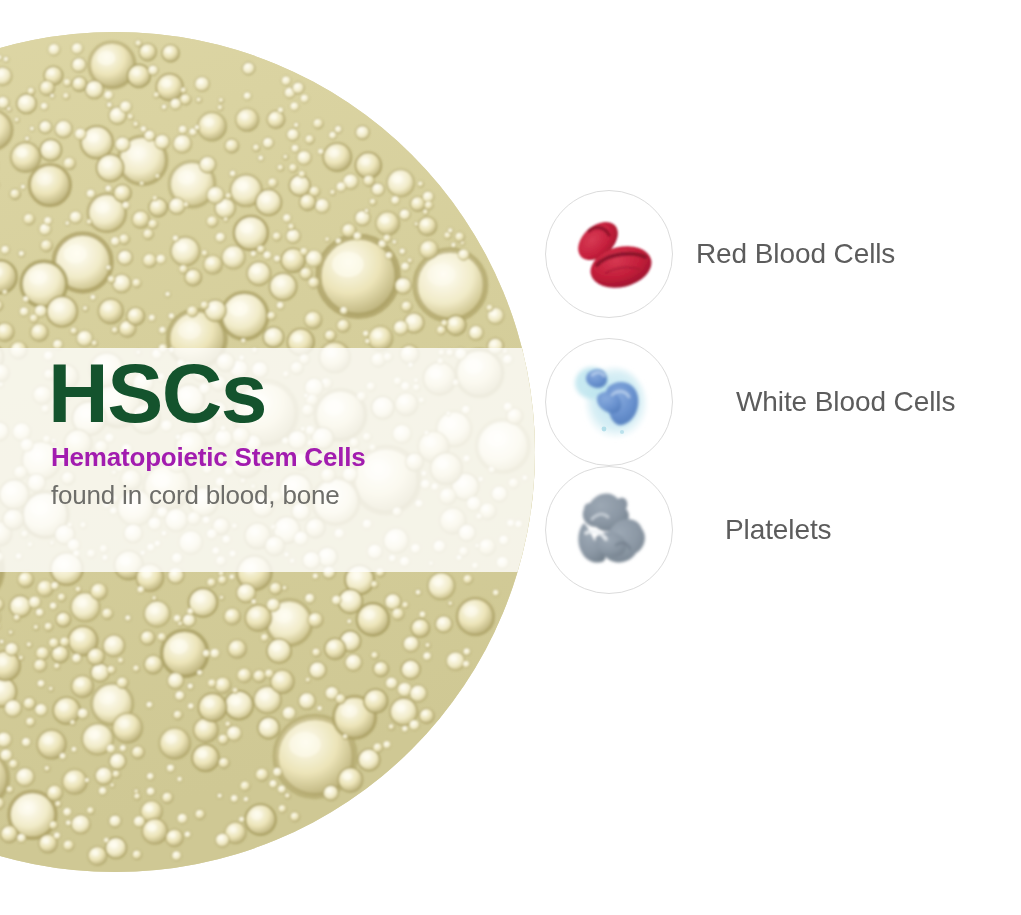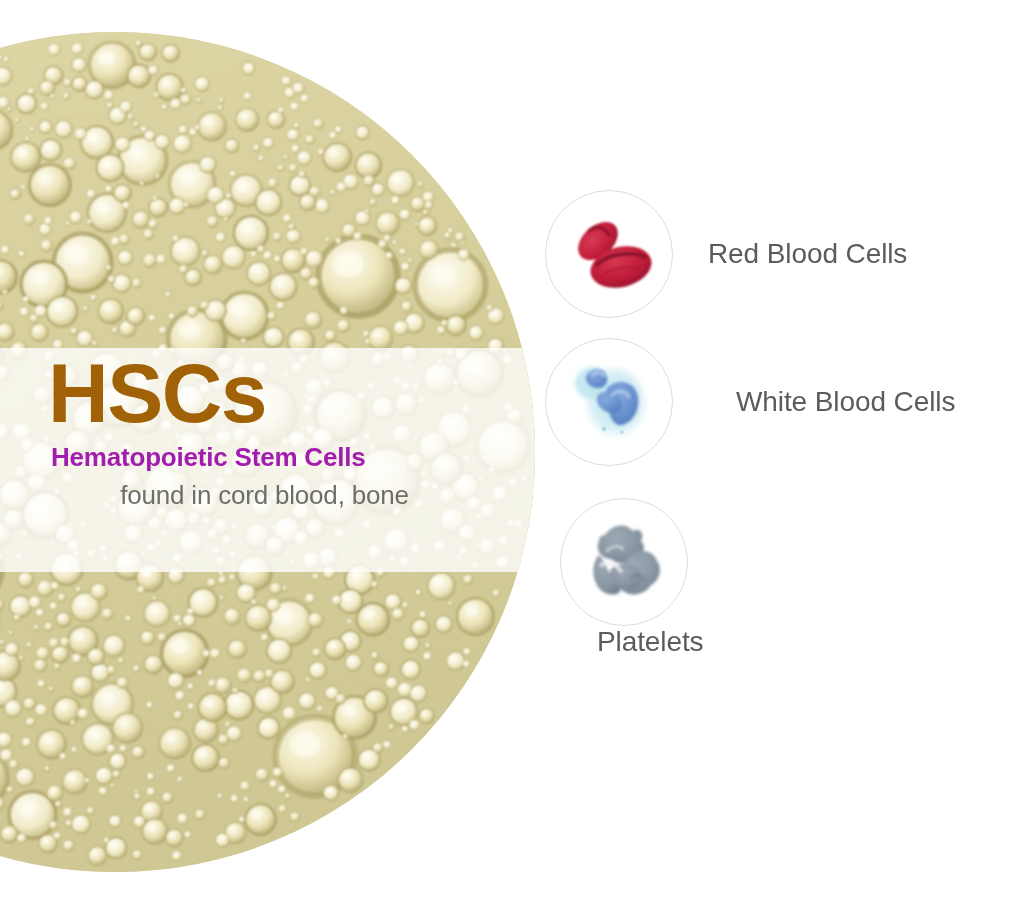--- a/index.html
+++ b/index.html
@@ -61,58 +61,58 @@
   .text-block {
     position: absolute;
     left: 48px;
     top: 352px;
     width: 430px;
   }
   .hscs-title {
     font-size: 84px;
     line-height: 0.98;
     font-weight: bold;
-    color: #a16207;
+    color: #14532d;
     letter-spacing: -1.5px;
     margin: 0;
     padding: 0;
   }
   .hscs-sub {
     font-size: 26px;
     font-weight: bold;
     color: #a21caf;
     margin: 8px 0 0 3px;
     letter-spacing: -0.2px;
   }
   .hscs-desc {
     font-size: 26px;
     font-weight: normal;
     color: #6e6e6a;
     line-height: 1.12;
     margin: 8px 0 0 3px;
     letter-spacing: -0.2px;
   }
-  .hscs-desc .line { display: block; text-align: center; }
+  .hscs-desc .line { display: block; }
 
   
   .legend {
     position: absolute;
     left: 545px;
     top: 190px;
     width: 470px;
   }
   .legend-row {
     position: absolute;
     left: 0;
     display: flex;
     align-items: center;
   }
   .legend-row.r0 { top: 0px; }
   .legend-row.r1 { top: 148px; }
-  .legend-row.r2 { top: 308px; flex-direction: column; }
+  .legend-row.r2 { top: 276px; }
 
   .icon-bubble {
     width: 128px;
     height: 128px;
     border-radius: 50%;
     background: #ffffff;
     border: 1px solid #dcdcdc;
     box-sizing: border-box;
     position: relative;
     flex: 0 0 auto;
@@ -125,21 +125,21 @@
     height: 128px;
     display: block;
   }
   .legend-label {
     font-size: 28px;
     font-weight: normal;
     color: #5c5c5c;
     letter-spacing: -0.1px;
     white-space: nowrap;
   }
-  .legend-row.r0 .legend-label { margin-left: 35px; }
+  .legend-row.r0 .legend-label { margin-left: 23px; }
   .legend-row.r1 .legend-label { margin-left: 63px; }
   .legend-row.r2 .legend-label { margin-left: 52px; }
 </style>
 </head>
 <body>
 
 <div id="stage">
 
   <div class="photo-circle">
     <div class="photo-inner">

